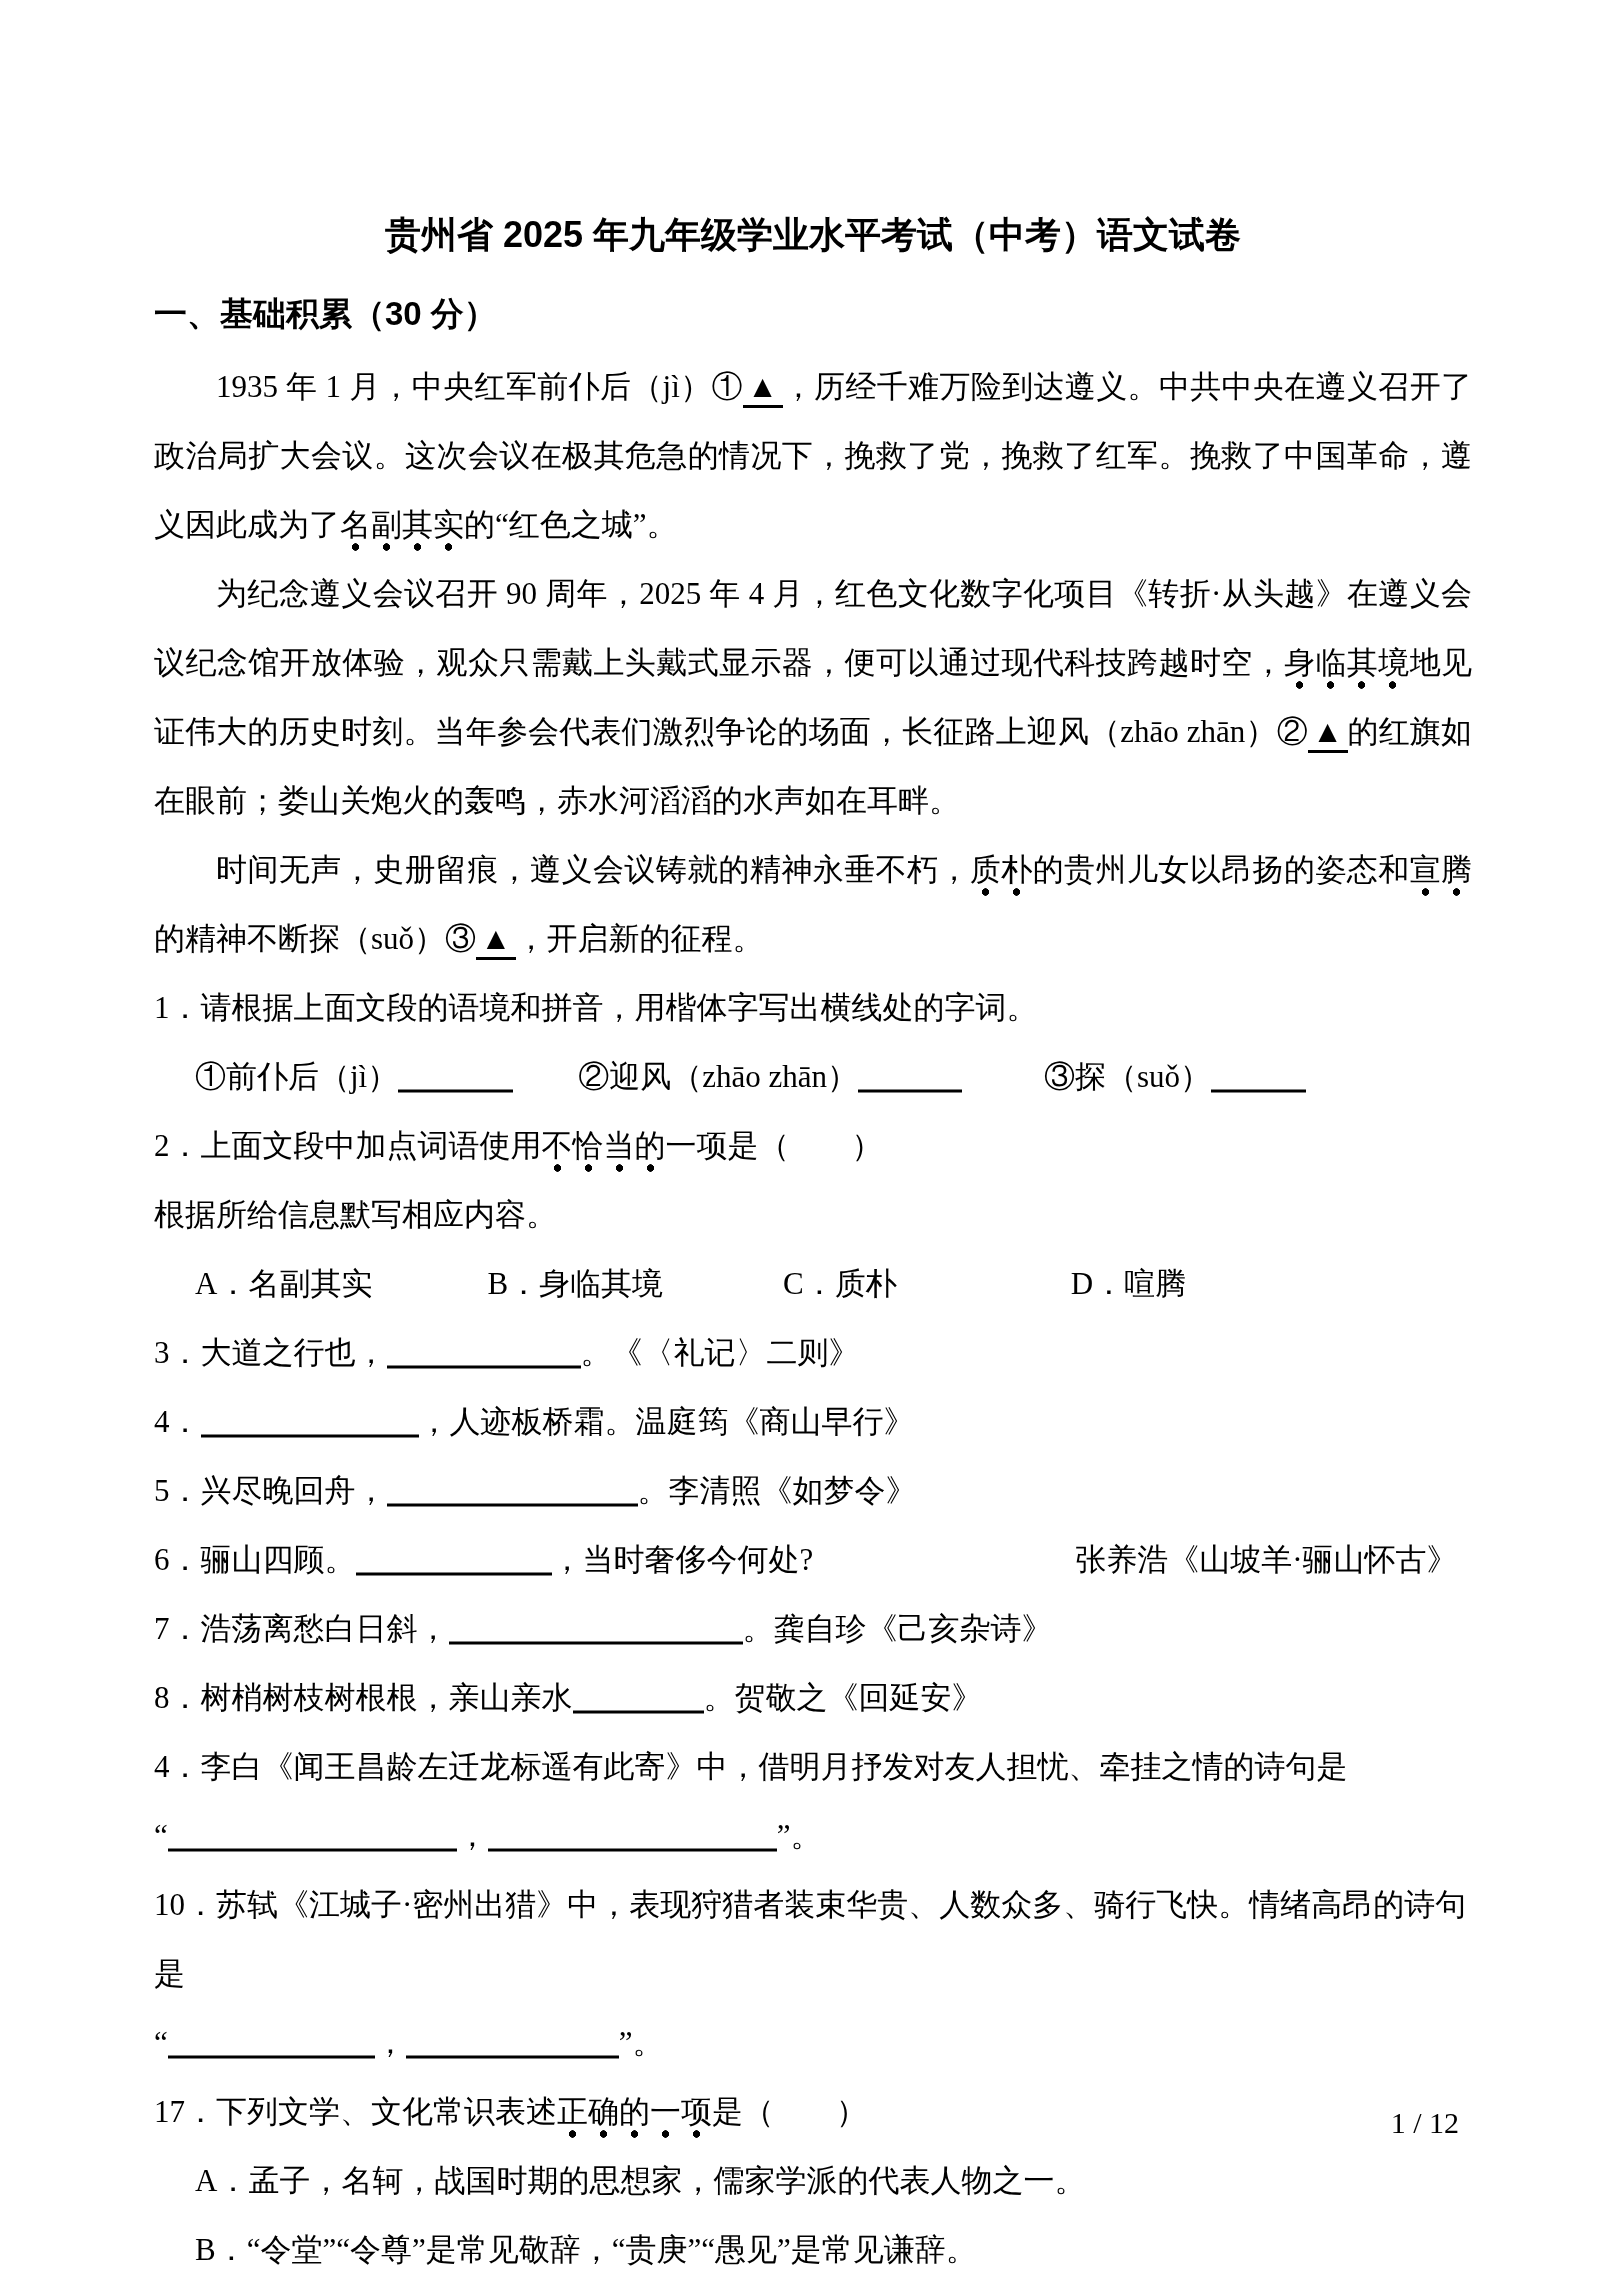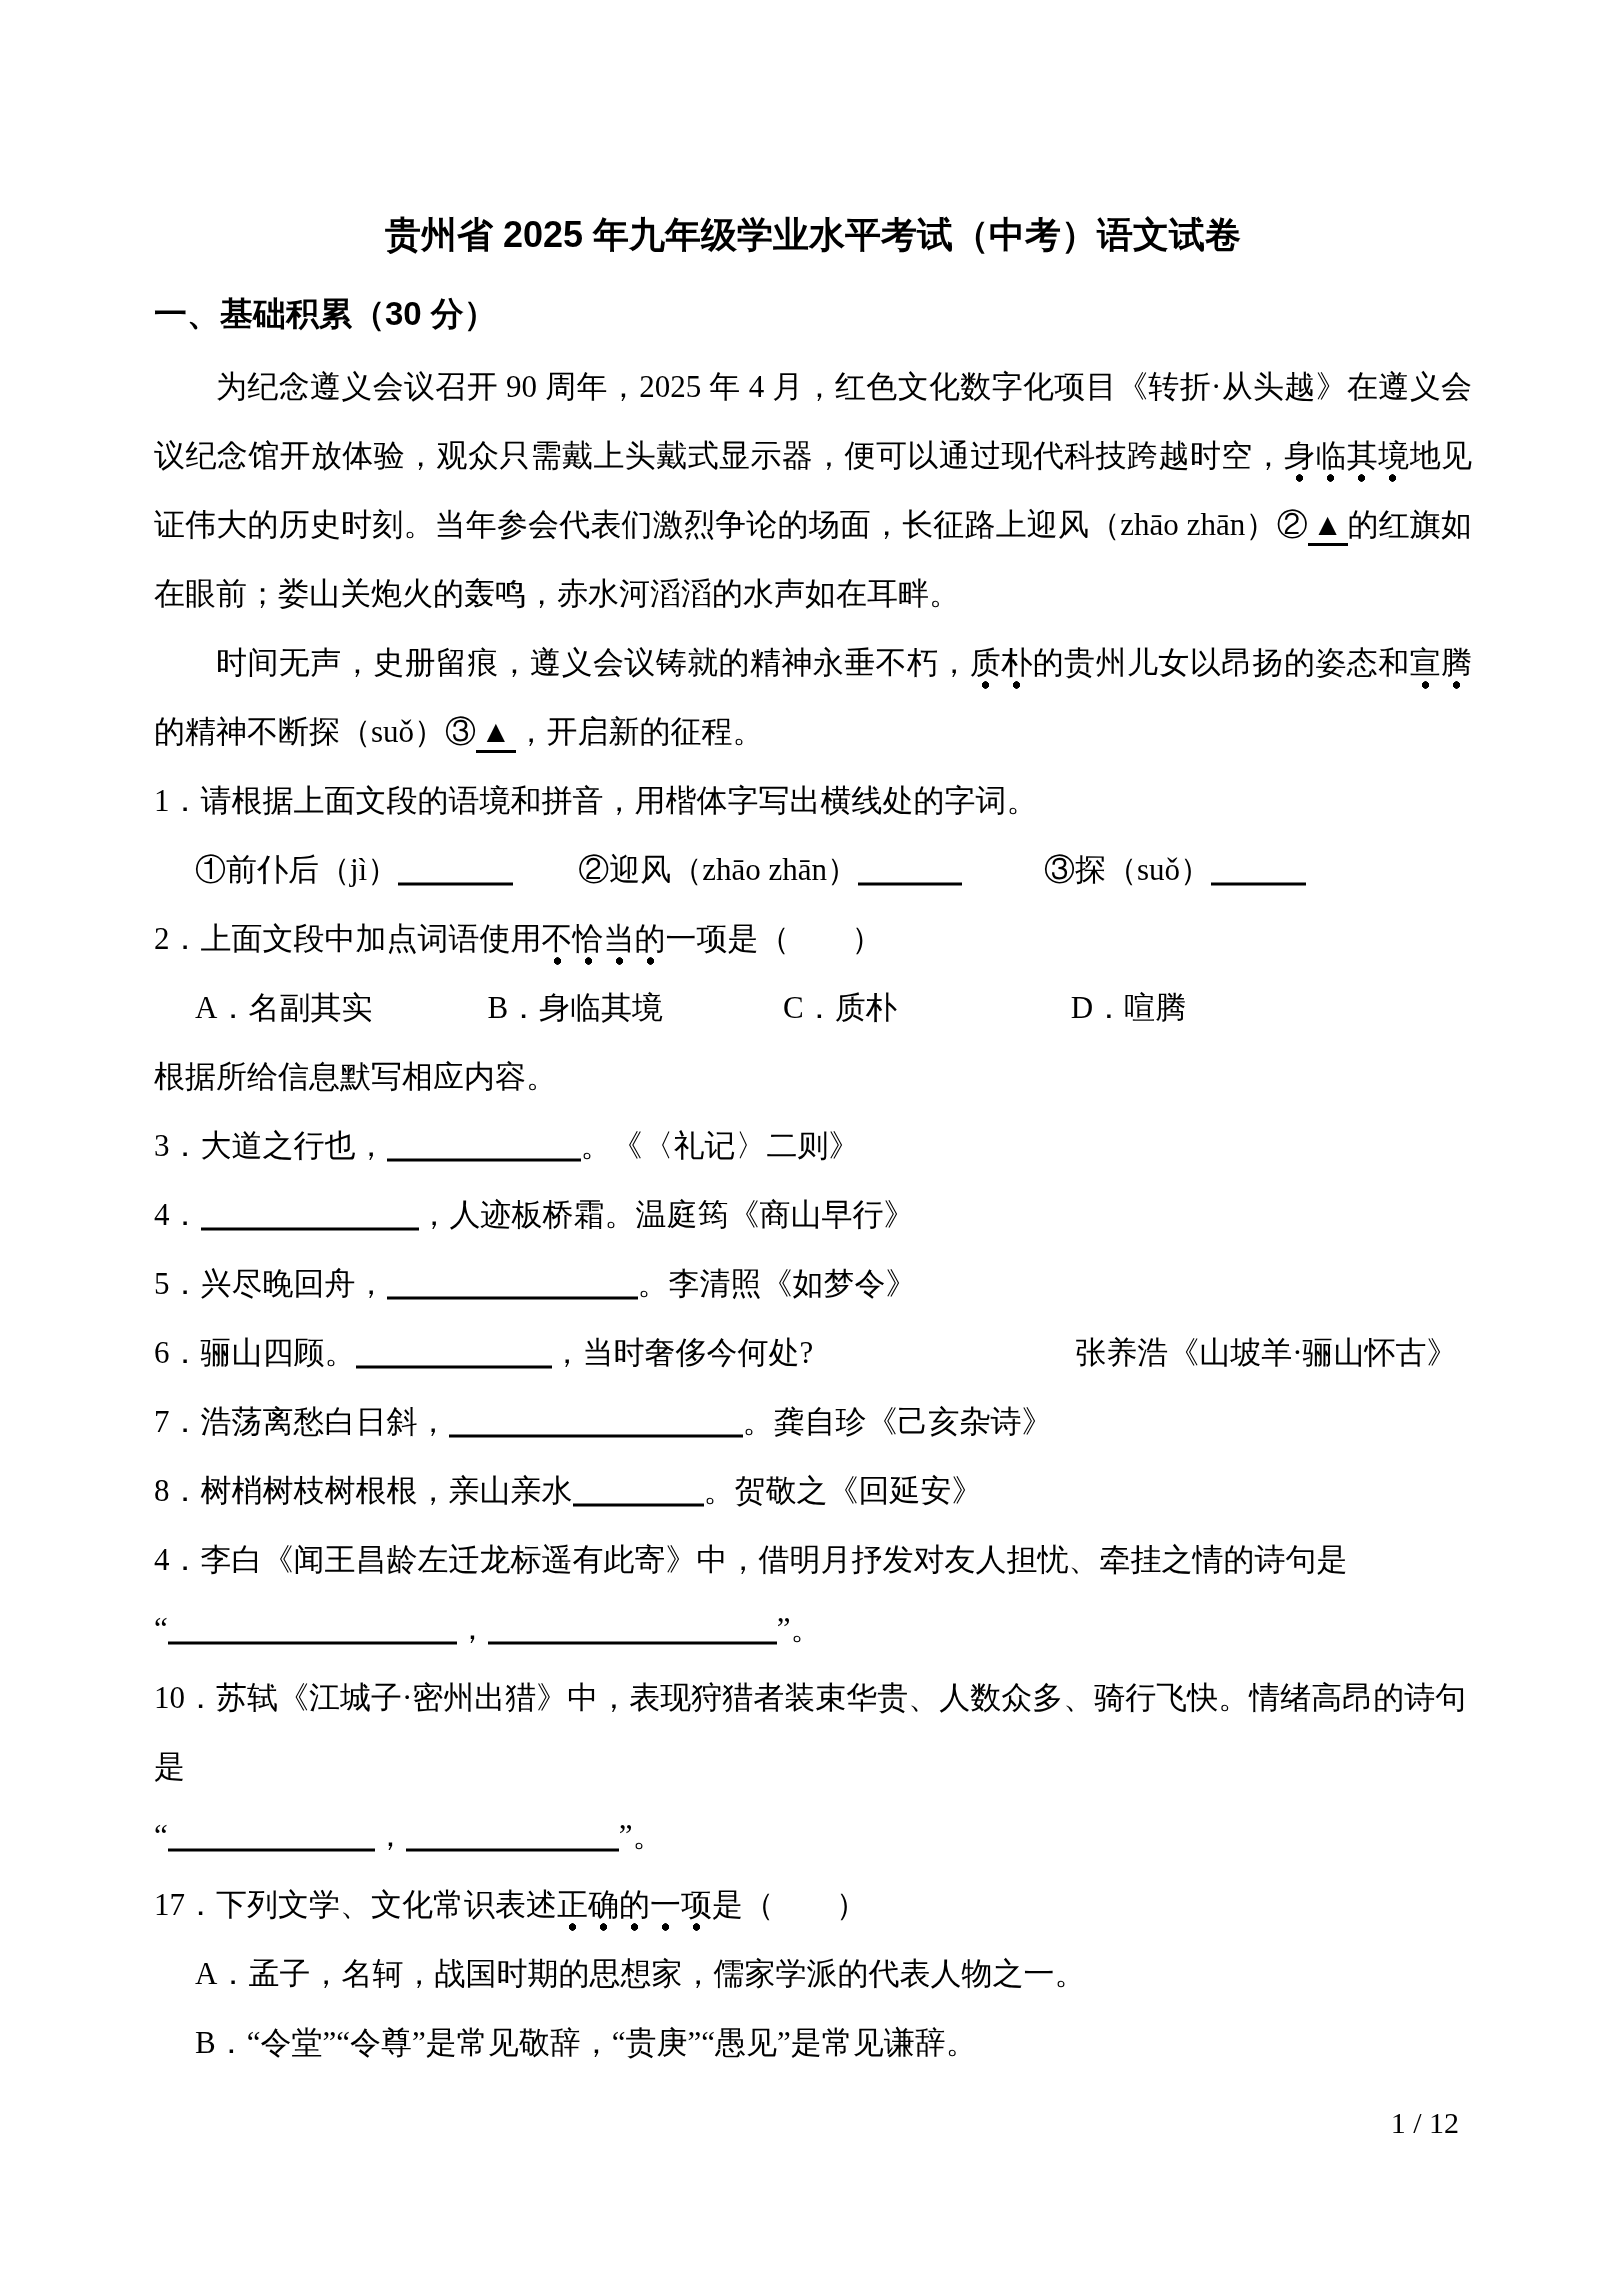--- a/index.html
+++ b/index.html
@@ -43,30 +43,31 @@
 <body>
 
 <div class="page">
   <div class="content">
 
     <div class="title">贵州省 2025 年九年级学业水平考试（中考）语文试卷</div>
 
     <div class="h2">一、基础积累（30 分）</div>
 
 
+    <div class="para"><span>1935 年 1 月，中央红军前仆后（jì）</span><span>①</span><span class="tri-blank">▲</span><span>，历经千难万险到达遵义。中共中央在遵义召开了政治局扩大会议。这次会议在极其危急的情况下，挽救了党，挽救了红军。挽救了中国革命，遵义因此成为了</span><span class="em-dot">名副其实</span><span>的“红色之城”。</span></div>
     <div class="para"><span>为纪念遵义会议召开 90 周年，2025 年 4 月，红色文化数字化项目《转折·从头越》在遵义会议纪念馆开放体验，观众只需戴上头戴式显示器，便可以通过现代科技跨越时空，</span><span class="em-dot">身临其境</span><span>地见证伟大的历史时刻。当年参会代表们激烈争论的场面，长征路上迎风（zhāo zhān）</span><span>②</span><span class="tri-blank">▲</span><span>的红旗如在眼前；娄山关炮火的轰鸣，赤水河滔滔的水声如在耳畔。</span></div>
     <div class="para"><span>时间无声，史册留痕，遵义会议铸就的精神永垂不朽，</span><span class="em-dot">质朴</span><span>的贵州儿女以昂扬的姿态和</span><span class="em-dot">宣腾</span><span>的精神不断探（suǒ）</span><span>③</span><span class="tri-blank">▲</span><span>，开启新的征程。</span></div>
 
     <div class="line">1．请根据上面文段的语境和拼音，用楷体字写出横线处的字词。</div>
     <div class="line nowrap indent1"><span>①前仆后（jì）</span><span class="blank" style="width: 115px;"></span><span class="gap" style="width: 65px;"></span><span>②迎风（zhāo zhān）</span><span class="blank" style="width: 104px;"></span><span class="gap" style="width: 82px;"></span><span>③探（suǒ）</span><span class="blank" style="width: 95px;"></span></div>
 
     <div class="line"><span>2．上面文段中加点词语使用</span><span class="em-dot">不恰当的</span><span>一项是（　　）</span></div>
+    <div class="line">根据所给信息默写相应内容。</div>
+
     <div class="line nowrap indent1"><span>A．名副其实</span><span class="gap" style="width: 115px;"></span><span>B．身临其境</span><span class="gap" style="width: 120px;"></span><span>C．质朴</span><span class="gap" style="width: 174px;"></span><span>D．喧腾</span></div>
-
-    <div class="line">根据所给信息默写相应内容。</div>
 
     <div class="line nowrap"><span>3．大道之行也，</span><span class="blank" style="width: 194px;"></span><span>。《〈礼记〉二则》</span></div>
     <div class="line nowrap"><span>4．</span><span class="blank" style="width: 218px;"></span><span>，人迹板桥霜。温庭筠《商山早行》</span></div>
     <div class="line nowrap"><span>5．兴尽晚回舟，</span><span class="blank" style="width: 251px;"></span><span>。李清照《如梦令》</span></div>
     <div class="line nowrap"><span>6．骊山四顾。</span><span class="blank" style="width: 196px;"></span><span>，当时奢侈今何处?</span><span class="gap" style="width: 262px;"></span><span>张养浩《山坡羊·骊山怀古》</span></div>
     <div class="line nowrap"><span>7．浩荡离愁白日斜，</span><span class="blank" style="width: 294px;"></span><span>。龚自珍《己亥杂诗》</span></div>
     <div class="line nowrap"><span>8．树梢树枝树根根，亲山亲水</span><span class="blank" style="width: 131px;"></span><span>。贺敬之《回延安》</span></div>
 
     <div class="line">4．李白《闻王昌龄左迁龙标遥有此寄》中，借明月抒发对友人担忧、牵挂之情的诗句是</div>
     <div class="line nowrap"><span>“</span><span class="blank" style="width: 289px;"></span><span>，</span><span class="blank" style="width: 289px;"></span><span>”。</span></div>

